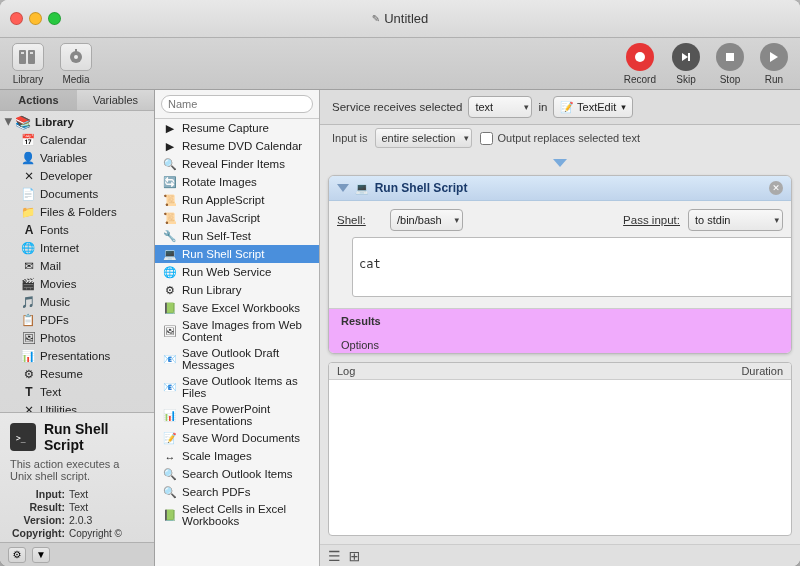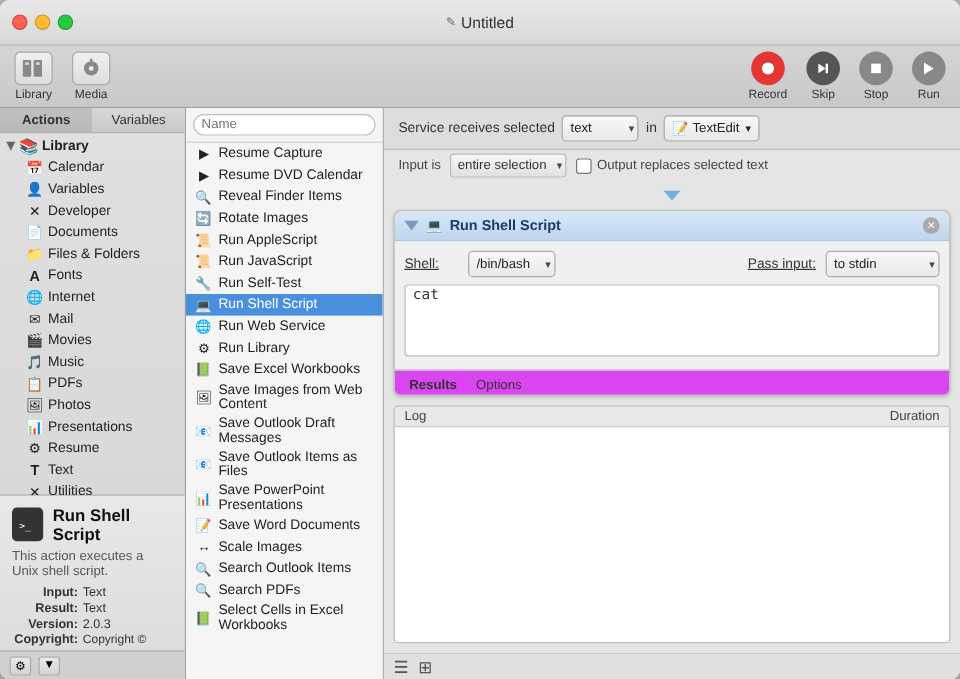--- a/index.html
+++ b/index.html
@@ -379,33 +379,35 @@
       margin-bottom: 6px;
       font-size: 11.5px;
     }
     .card-label { color: #333; min-width: 45px; text-decoration: underline; }
     .card-textarea {
       width: 100%;
       height: 60px;
       background: white;
       border: 1px solid #bbb;
       border-radius: 3px;
-      padding: 0 6px;
+      padding: 19px 6px;
       font-size: 12px;
       font-family: monospace;
       color: #333;
       resize: none;
       outline: none;
+      margin-left: 15px;
     }
     .card-tabs {
       display: flex;
       gap: 8px;
       padding: 4px 8px 0;
       border-top: 1px solid #ccc;
-      background: #d946ef;
+      background: #f0abfc;
+      flex-direction: column;
     }
     .card-tab {
       font-size: 11px;
       color: #333;
       cursor: pointer;
       padding: 2px 4px;
     }
     .card-tab.active { font-weight: 600; }
     
     .log-area {

